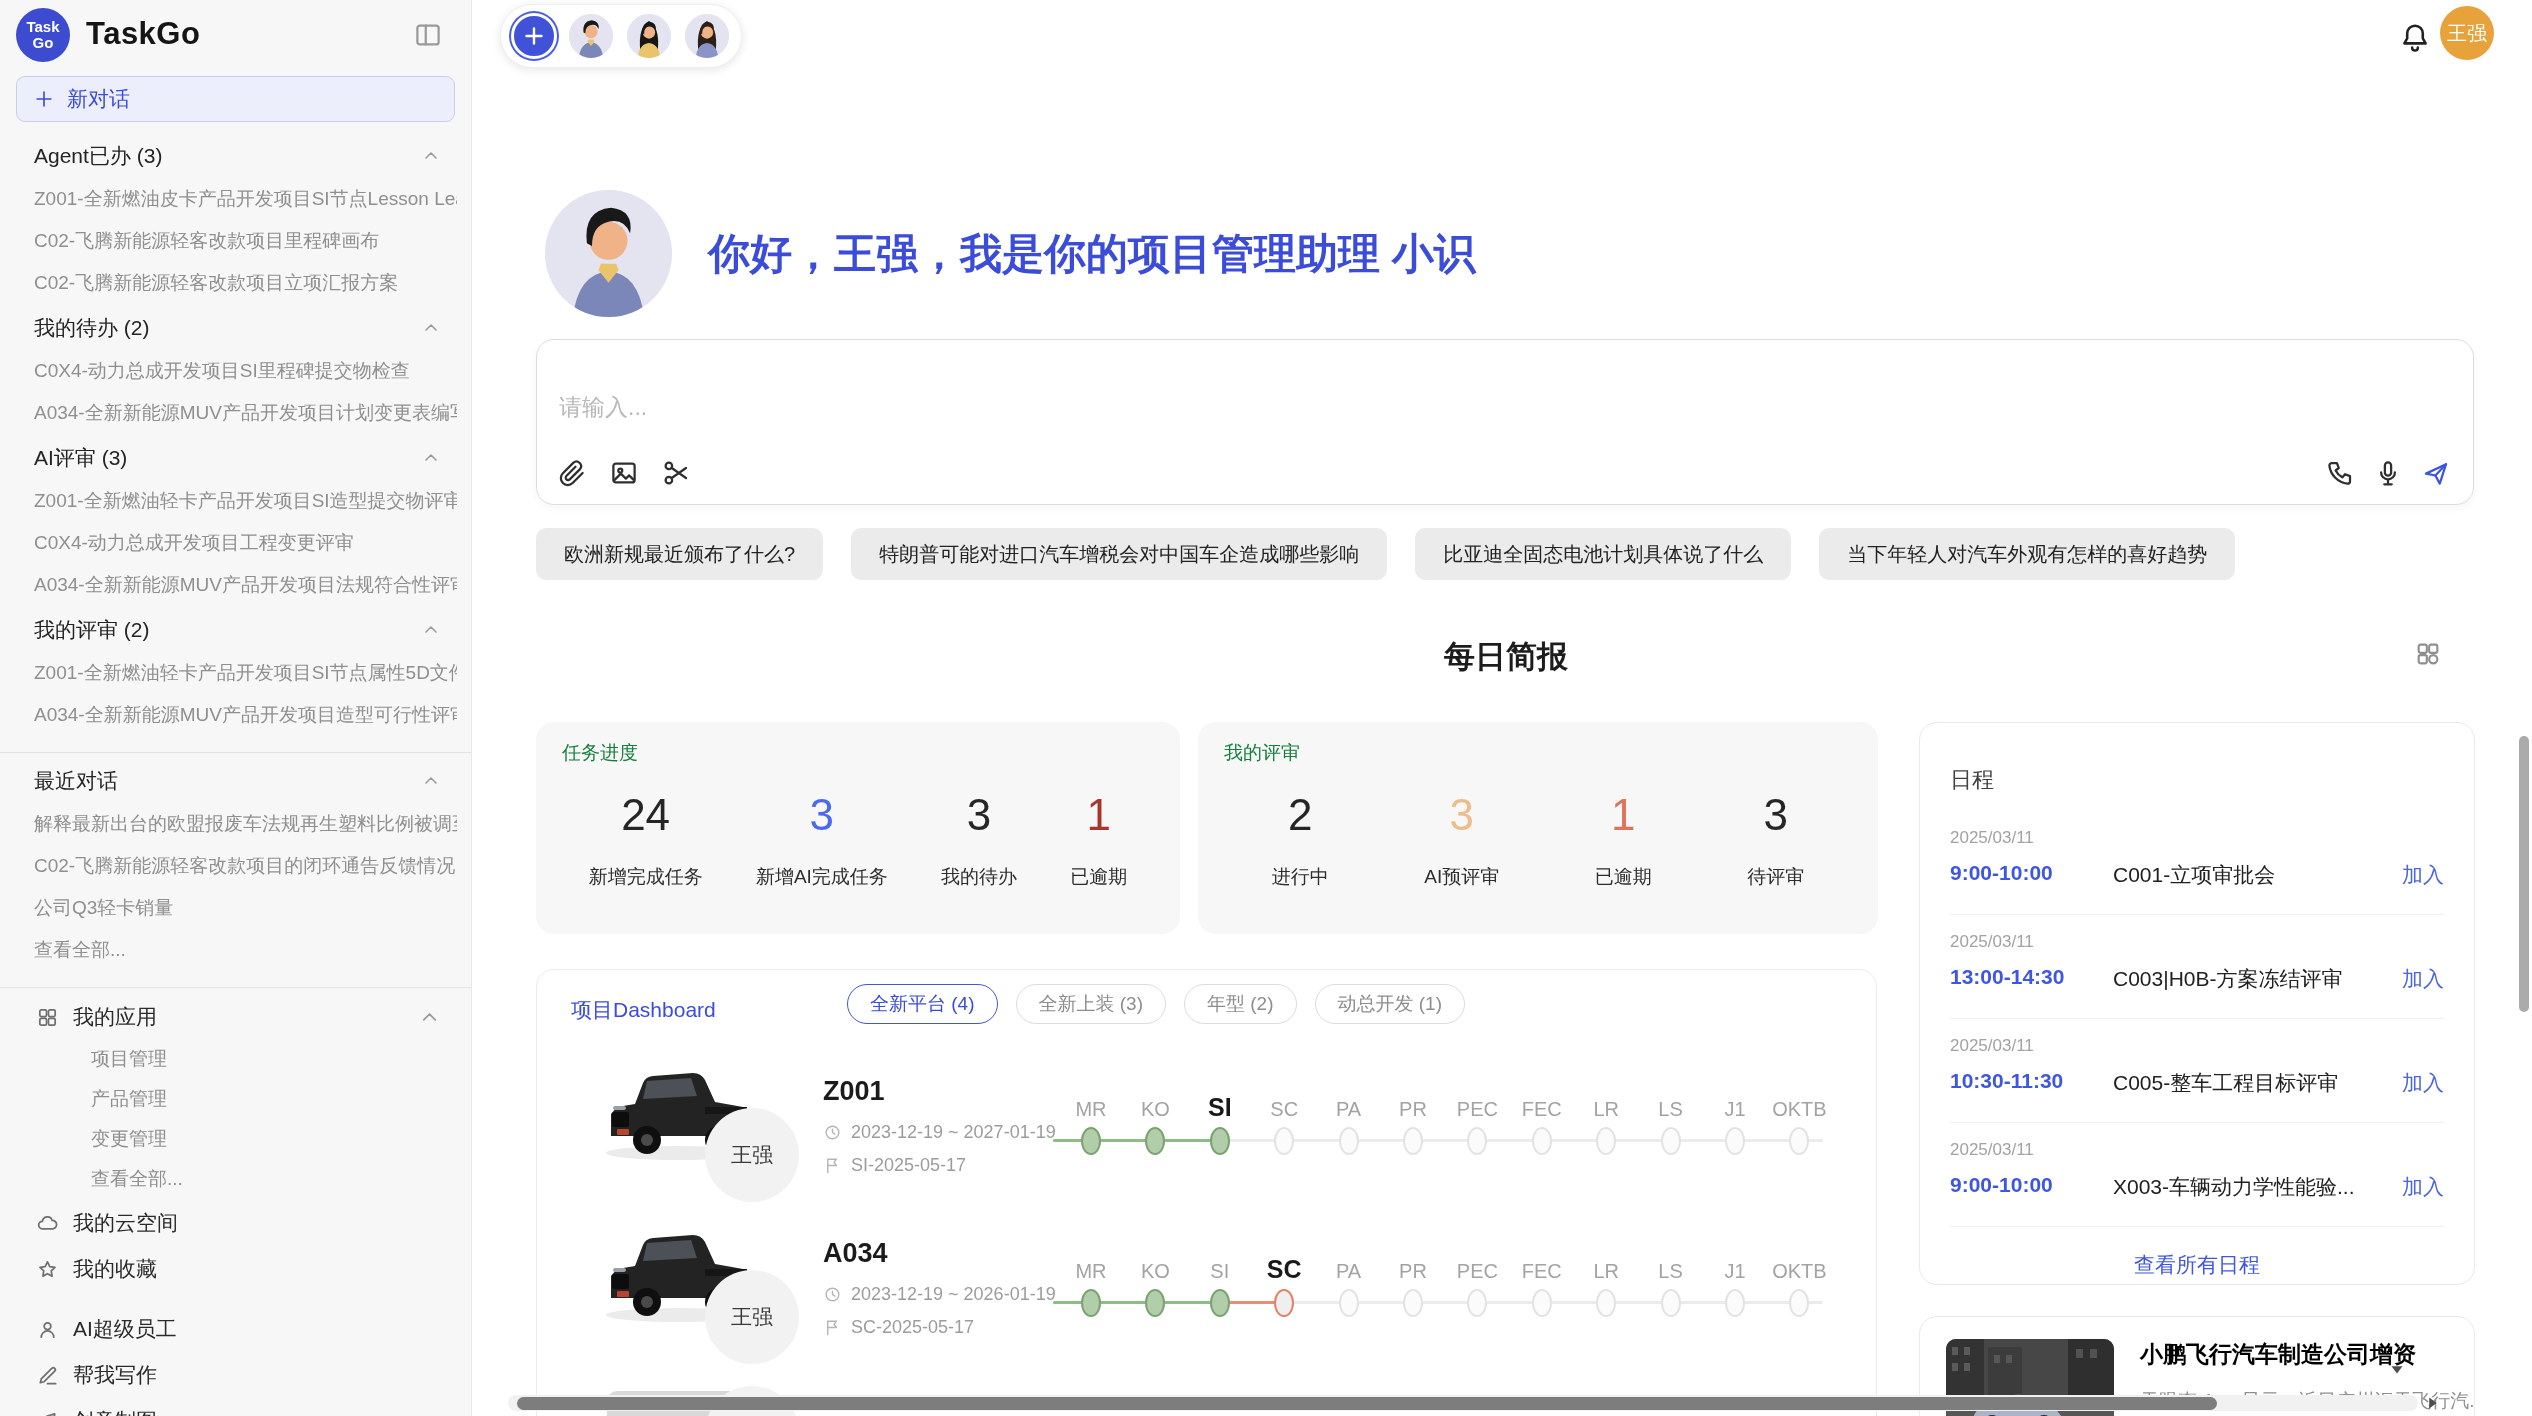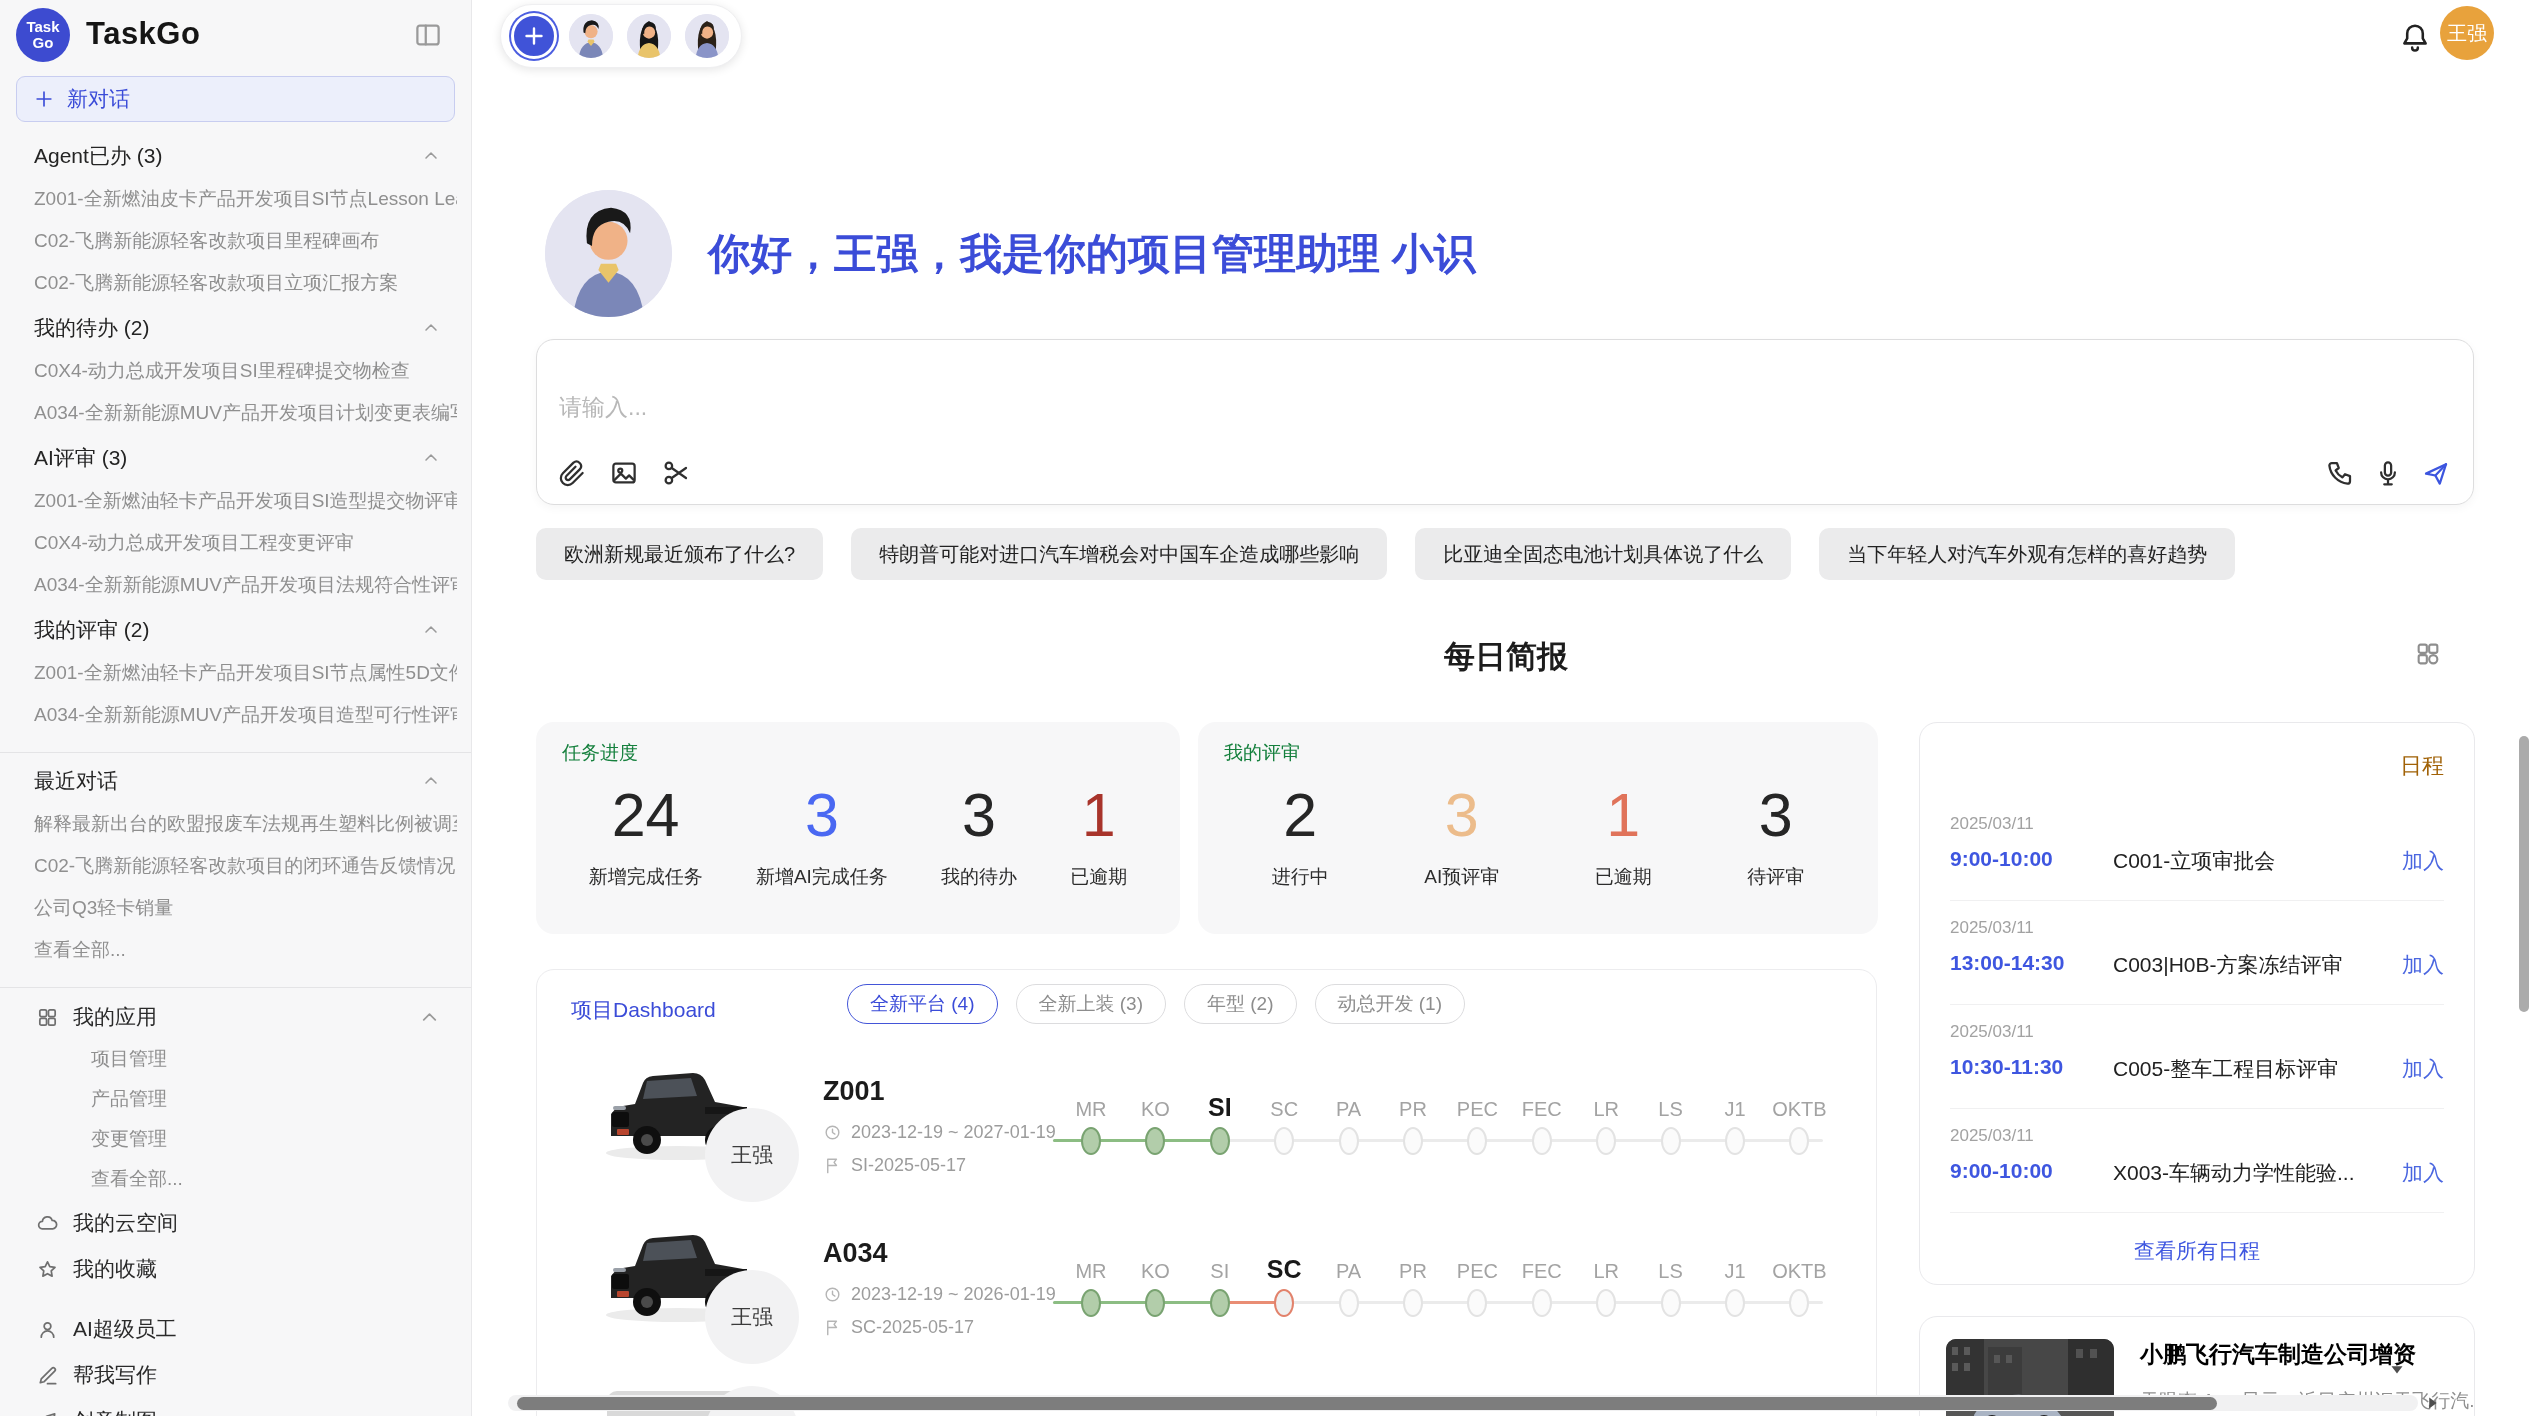--- a/index.html
+++ b/index.html
@@ -64,21 +64,21 @@
   .brief-head{position:absolute;left:536px;top:636px;width:1940px;text-align:center}
   .brief-title{font-size:31px;font-weight:700;color:#1c1c1c}
   .brief-grid-ic{position:absolute;left:2414px;top:640px;width:28px;height:28px;color:#8e8e8e;cursor:pointer}
 
   .stat-card{position:absolute;top:722px;height:212px;background:#f7f7f8;border-radius:18px}
   #tasks-card{left:536px;width:644px}
   #reviews-card{left:1198px;width:680px}
   .stat-title{position:absolute;left:26px;top:18px;font-size:19px;color:#15803d}
   .stat-row{position:absolute;left:0;right:0;top:52px;bottom:0;display:flex;justify-content:space-around;padding:0 26px}
   .stat{display:flex;flex-direction:column;align-items:center}
-  .stat-v{font-size:61px;font-weight:500;line-height:82px}
+  .stat-v{font-size:44px;font-weight:500;line-height:82px}
   .stat-l{font-size:19px;color:#2d2d2d;margin-top:8px;white-space:nowrap}
   .v-dark{color:#262626}.v-blue{color:#4a68f2}.v-red{color:#a8342b}.v-tan{color:#ecbc8b}.v-salmon{color:#e0735a}
 
   
   .dash-card{position:absolute;left:536px;top:969px;width:1341px;height:600px;background:#fff;border:1.5px solid #ececee;border-radius:18px;overflow:hidden}
   .dash-title{position:absolute;left:34px;top:26px;font-size:21px;color:#3b4cd8}
   .dash-tabs{position:absolute;left:310px;top:14px;display:flex;gap:18px}
   .tab{height:40px;line-height:38px;padding:0 22px;border-radius:20px;border:1.5px solid #dcdcde;color:#8d8d8d;font-size:19px;background:#fff;white-space:nowrap;cursor:pointer}
   .tab.active{border-color:#4355d8;color:#3b4cd8}
   .proj-row{position:absolute;left:0;width:100%;height:164px}
@@ -96,21 +96,21 @@
   .tl-line.done{background:#8cbd83}
   .tl-line.alert{background:#e98d74}
   .tl-dot{position:absolute;top:31px;width:20px;height:28px;border-radius:50%;background:#fbfbfb;border:2px solid #e3e3e3;transform:translateX(-50%)}
   .tl-dot.done{background:#b2cdaa;border-color:#79a371}
   .tl-dot.alert{background:#efefef;border-color:#e2826b}
   .row3-truck-sliver{position:absolute;left:70px;top:421px;width:150px;height:40px;border-radius:10px 10px 0 0;background:#d9d9d9}
   .row3-badge-sliver{position:absolute;left:168px;top:416px;width:94px;height:94px;border-radius:50%;background:#f2f2f3}
 
   
   .sched-card{position:absolute;left:1919px;top:722px;width:556px;height:563px;background:#fff;border:1.5px solid #e9e9ec;border-radius:18px;padding:0 30px}
-  .sched-title{text-align:right;margin-top:28px;font-size:22px;color:#a16207}
+  .sched-title{text-align:left;margin-top:42px;font-size:22px;color:#404040}
   .sched-list{margin-top:16px}
   .sch-item{padding:17px 0 25px;border-bottom:1px solid #f0f0f1}
   .sch-date{font-size:17px;color:#a2a2a2}
   .sch-row{display:flex;align-items:flex-start;margin-top:13px}
   .sch-time{width:163px;font-size:21px;color:#3e56e0;font-weight:700;white-space:nowrap}
   .sch-name{flex:1;font-size:21px;color:#212121;white-space:nowrap;overflow:hidden}
   .sch-join{font-size:21px;color:#4a66e0;cursor:pointer;white-space:nowrap}
   .sched-viewall{text-align:center;margin-top:24px;font-size:21px;color:#3e56e0;cursor:pointer}
 
   .news-card{position:absolute;left:1919px;top:1316px;width:556px;height:152px;background:#fff;border:1.5px solid #e9e9ec;border-radius:18px;

